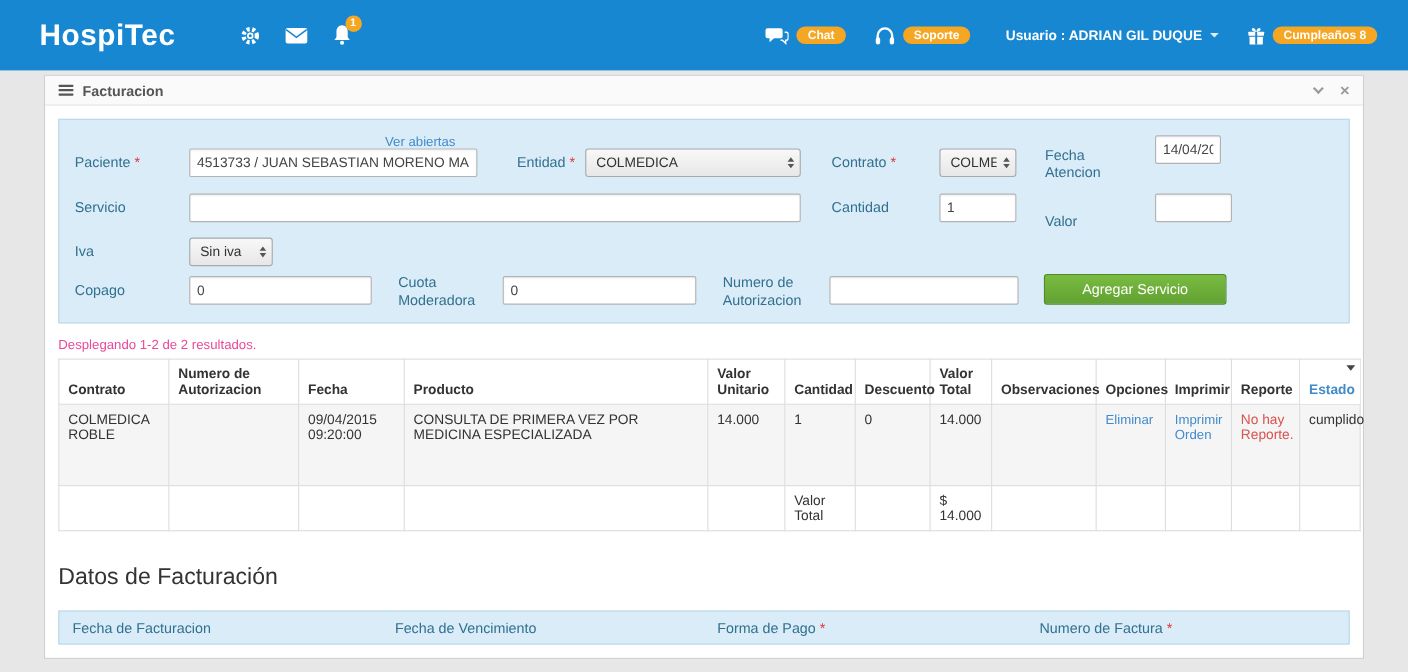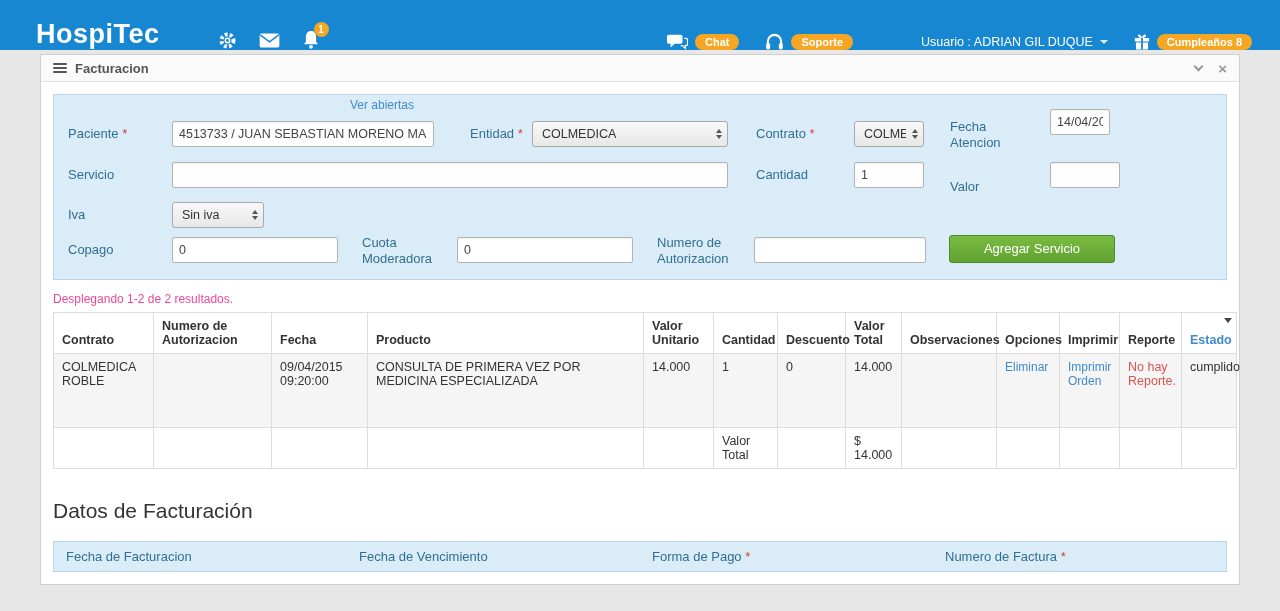--- a/index.html
+++ b/index.html
@@ -1,32 +1,32 @@
 <!DOCTYPE html>
 <html><head>
 <meta charset="utf-8">
 <style>
   * { margin:0; padding:0; box-sizing:border-box; }
   html,body { width:1280px; height:611px; overflow:hidden; background:#e7e7e7;
     font-family:"Liberation Sans", sans-serif; }
 
   
-  .header { height:50px; background:#1787d2; display:flex; align-items:flex-end; color:#fff; }
+  .header { height:64px; background:#1787d2; display:flex; align-items:center; color:#fff; }
   .brand { font-size:27px; font-weight:bold; margin-left:36px; letter-spacing:0.5px; }
   .hicons { display:flex; align-items:center; margin-left:58px; }
   .hicon { margin-right:22px; cursor:pointer; display:flex; align-items:center; }
   .bellwrap { position:relative; }
   .badge { position:absolute; top:-8px; right:-9px; background:#f5a623; color:#fff;
     min-width:15px; height:15px; line-height:15px; border-radius:9px; font-size:10px;
     font-weight:bold; text-align:center; padding:0 4px; }
   .hright { margin-left:auto; display:flex; align-items:center; margin-right:28px; }
   .hgroup { display:flex; align-items:center; margin-left:26px; cursor:pointer; }
   .pill { background:#f5a623; color:#fff; font-size:11px; font-weight:bold;
     padding:2px 10px; border-radius:10px; margin-left:7px; white-space:nowrap; }
-  .user { margin-left:68px; font-size:12.5px; font-weight:normal; display:flex;
+  .user { margin-left:32px; font-size:12.5px; font-weight:bold; display:flex;
     align-items:center; cursor:pointer; white-space:nowrap; }
   .user-caret { margin-left:7px; width:0; height:0; border-left:4px solid transparent;
     border-right:4px solid transparent; border-top:4px solid rgba(255,255,255,.85); }
 
   
   .main { padding:4px 40px 0; }
   .panel { background:#fff; border:1px solid #cfcfcf; }
   .ptitle { height:27px; display:flex; align-items:center; padding:0 12px;
     background:#fafafa; border-bottom:1px solid #e3e3e3; font-size:13px;
     font-weight:bold; color:#555; }
@@ -154,21 +154,21 @@
       <span class="ptools">
         <span class="chev"></span>
         <span class="xclose">×</span>
       </span>
     </div>
 
     <div class="pbody">
 
       <div class="formbox">
 
-        <a class="link" style="position:absolute;left:296px;top:3px;">Ver abiertas</a>
+        <a class="link" style="position:absolute;left:296px;top:13px;">Ver abiertas</a>
 
         <span class="flabel" style="left:14px;top:31px;"><span>Paciente</span> <span class="req">*</span></span>
         <input class="finput" style="left: 118px; top: 26px; width: 262px;" value="4513733 / JUAN SEBASTIAN MORENO MAR">
 
         <span class="flabel" style="left:416px;top:31px;"><span>Entidad</span> <span class="req">*</span></span>
         <div class="fselect" style="left:478px;top:26px;width:196px;">
           <span class="txt">COLMEDICA</span>
           <span class="stepper">
               <span class="tup"></span>
               <span class="tdn"></span>
@@ -190,21 +190,21 @@
         <span class="flabel" style="left:14px;top:72px;">Servicio</span>
         <input class="finput" style="left: 118px; top: 67px; width: 556px;" value="">
 
         <span class="flabel" style="left:702px;top:72px;">Cantidad</span>
         <input class="finput" style="left: 800px; top: 67px; width: 70px;" value="1">
 
         <span class="flabel" style="left:896px;top:84px;">Valor</span>
         <input class="finput" style="left: 996px; top: 67px; width: 70px;" value="">
 
         <span class="flabel" style="left:14px;top:112px;">Iva</span>
-        <div class="fselect" style="left:118px;top:107px;width:92px;">
+        <div class="fselect" style="left:118px;top:107px;width:76px;">
           <span class="txt">Sin iva</span>
           <span class="stepper">
               <span class="tup"></span>
               <span class="tdn"></span>
             </span>
         </div>
 
         <span class="flabel" style="left:14px;top:147px;text-align:center;">Copago</span>
         <input class="finput" style="left: 118px; top: 142px; width: 166px;" value="0">
 

